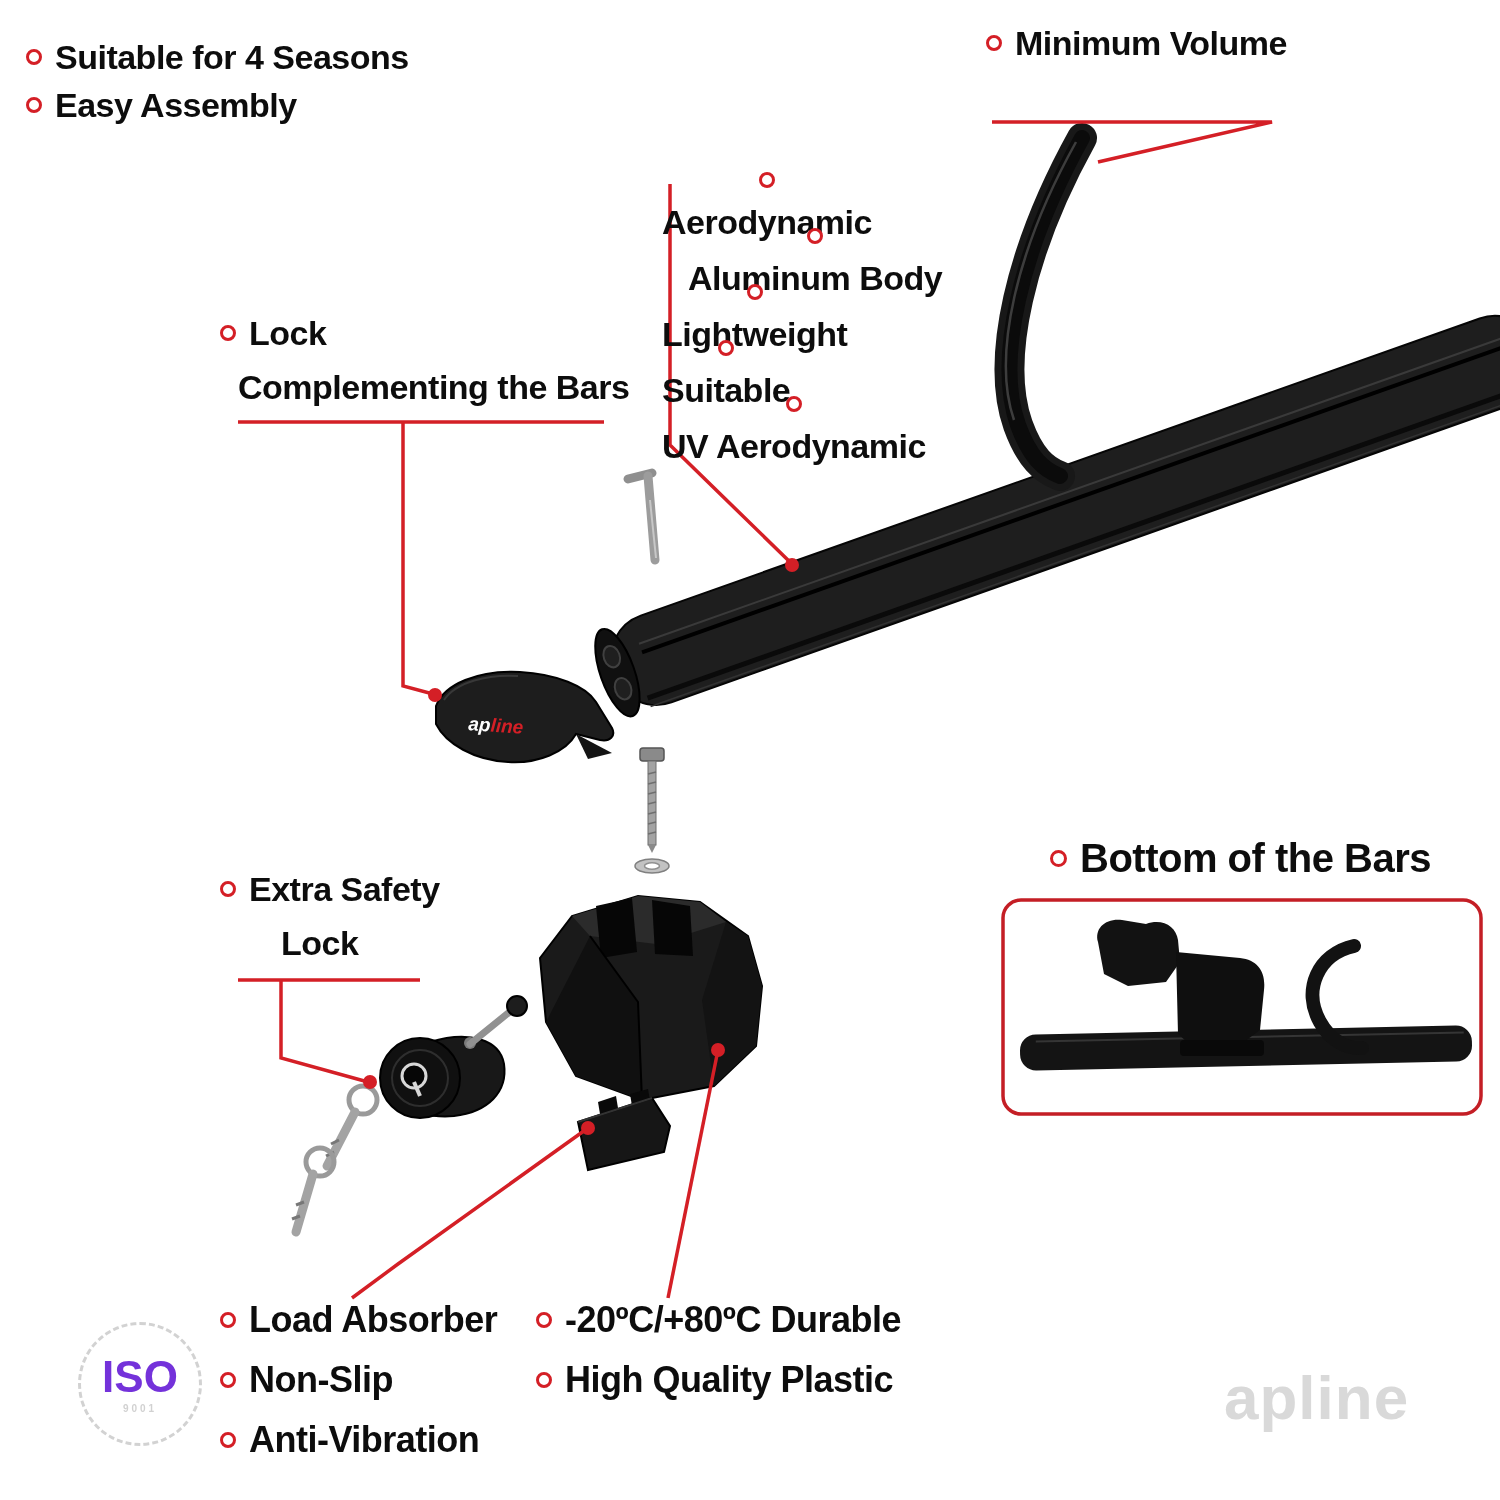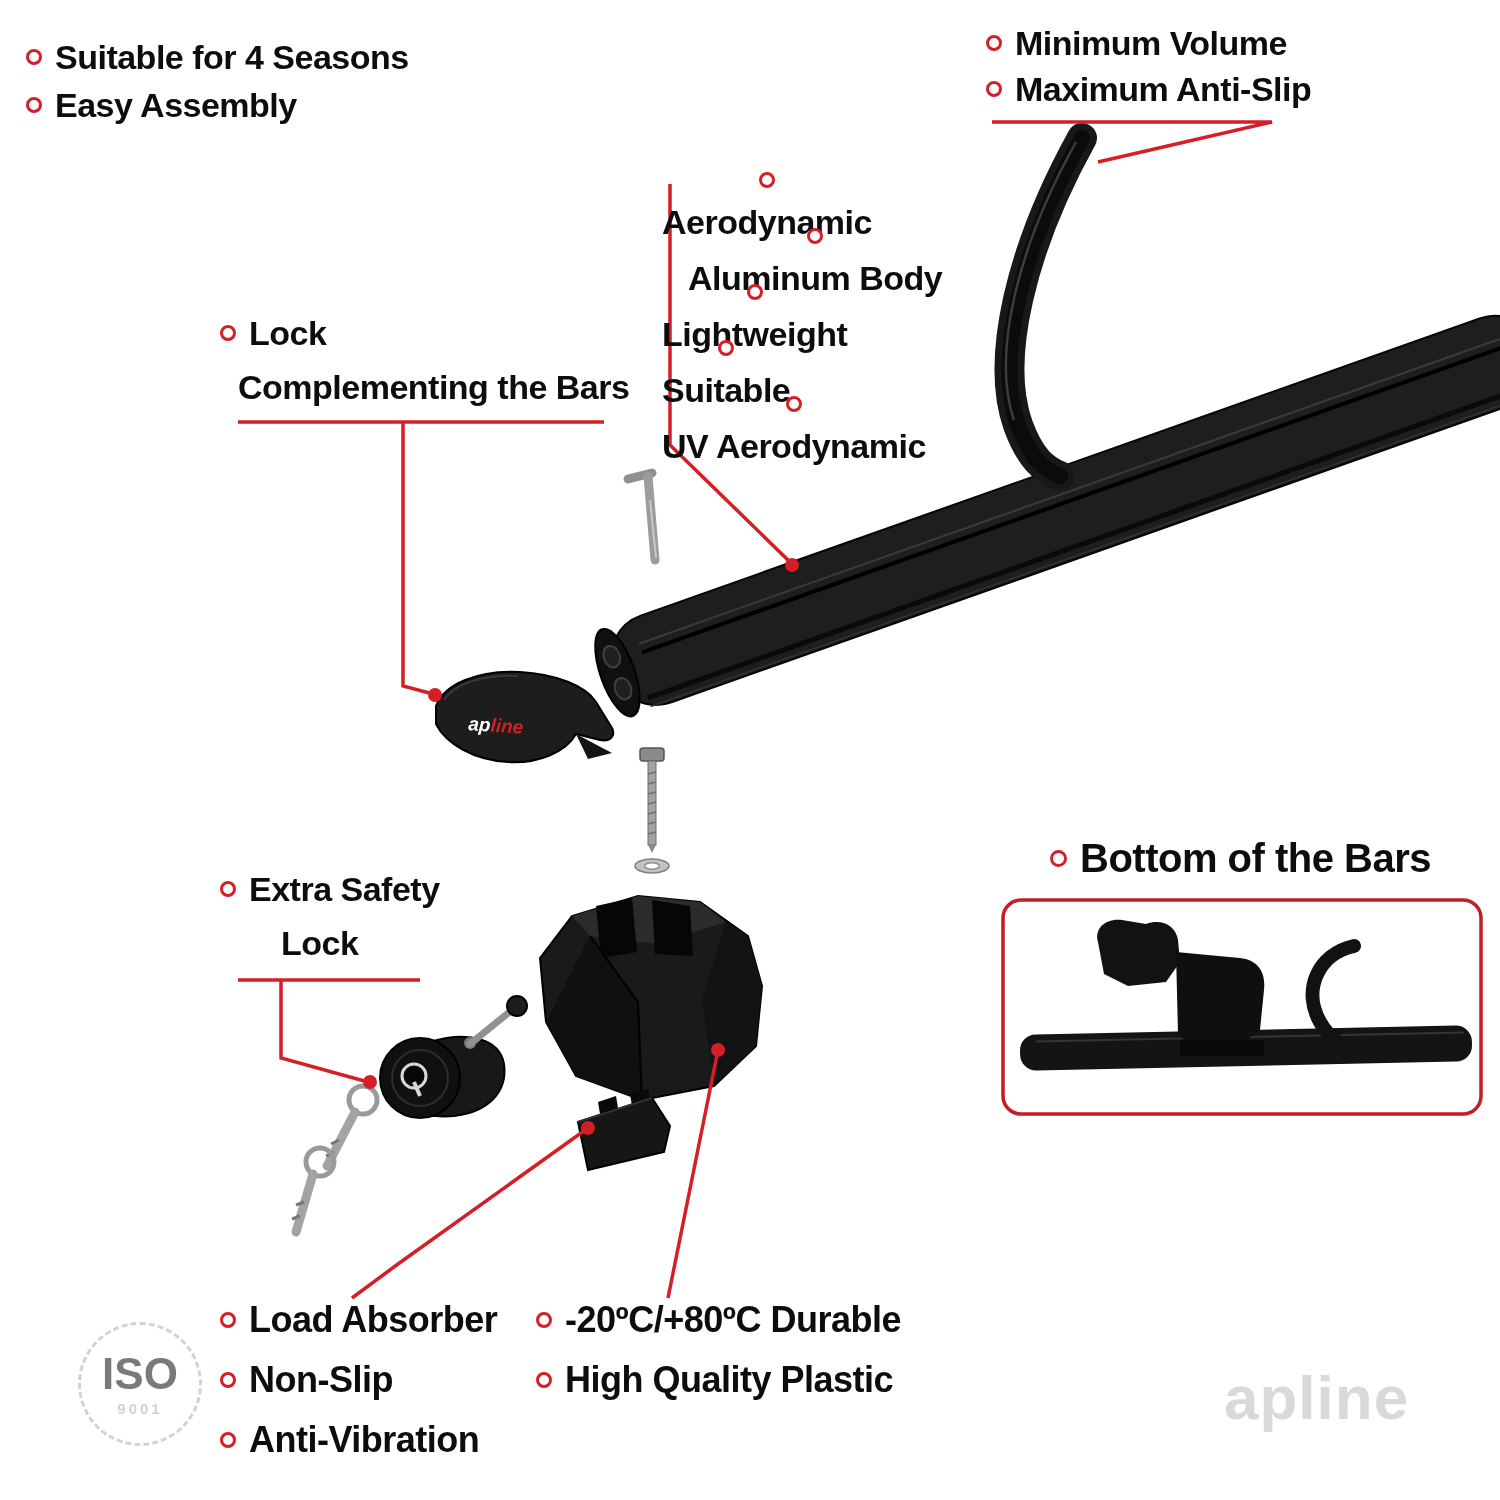--- a/index.html
+++ b/index.html
@@ -27,22 +27,22 @@
   .noBullet{position:absolute;font-weight:700;line-height:1.12;letter-spacing:-0.5px;white-space:nowrap;}
   .brandmark{
     position:absolute;left:1224px;top:1362px;font-size:62px;font-weight:800;
     color:#d9d9d9;letter-spacing:1px;
   }
   .iso{position:absolute;left:78px;top:1322px;opacity:.95;}
   .iso-circle{
     width:118px;height:118px;border:3px dashed #d0d0d0;border-radius:50%;
     display:flex;flex-direction:column;align-items:center;justify-content:center;
   }
-  .iso-txt{font-size:44px;font-weight:800;color:#737373;line-height:1;}
-  .iso-num{font-size:15px;font-weight:700;color:#cfcfcf;letter-spacing:3px;margin-top:4px;}
+  .iso-txt{font-size:44px;font-weight:800;color:#6d28d9;line-height:1;}
+  .iso-num{font-size:10px;font-weight:700;color:#cfcfcf;letter-spacing:3px;margin-top:4px;}
 </style>
 </head>
 <body>
 
 <div class="canvas">
 
   <svg class="art" viewBox="0 0 1500 1500">
 
     <g transform="translate(608,676) rotate(-19.5)">
       <rect x="6" y="-46" width="980" height="92" rx="45" fill="#1e1e1e" stroke="#050505" stroke-width="2"></rect>
@@ -169,24 +169,20 @@
   </div>
   <div class="lbl fs34" style="left:26px;top:86px">
     <span class="bullet"></span>
     <span>Easy Assembly</span>
   </div>
 
   <div class="lbl fs34" style="left:986px;top:24px">
     <span class="bullet"></span>
     <span>Minimum Volume</span>
   </div>
-  <div class="lbl fs34" style="left:986px;top:70px">
-    <span class="bullet"></span>
-    <span>Maximum Anti-Slip</span>
-  </div>
 
   <div class="feat-row" style="left:662px;top:172px">
     <span class="bullet"></span>
     <span>Aerodynamic</span>
   </div>
   <div class="feat-row" style="left:688px;top:228px">
     <span class="bullet"></span>
     <span>Aluminum Body</span>
   </div>
   <div class="feat-row" style="left:662px;top:284px">

